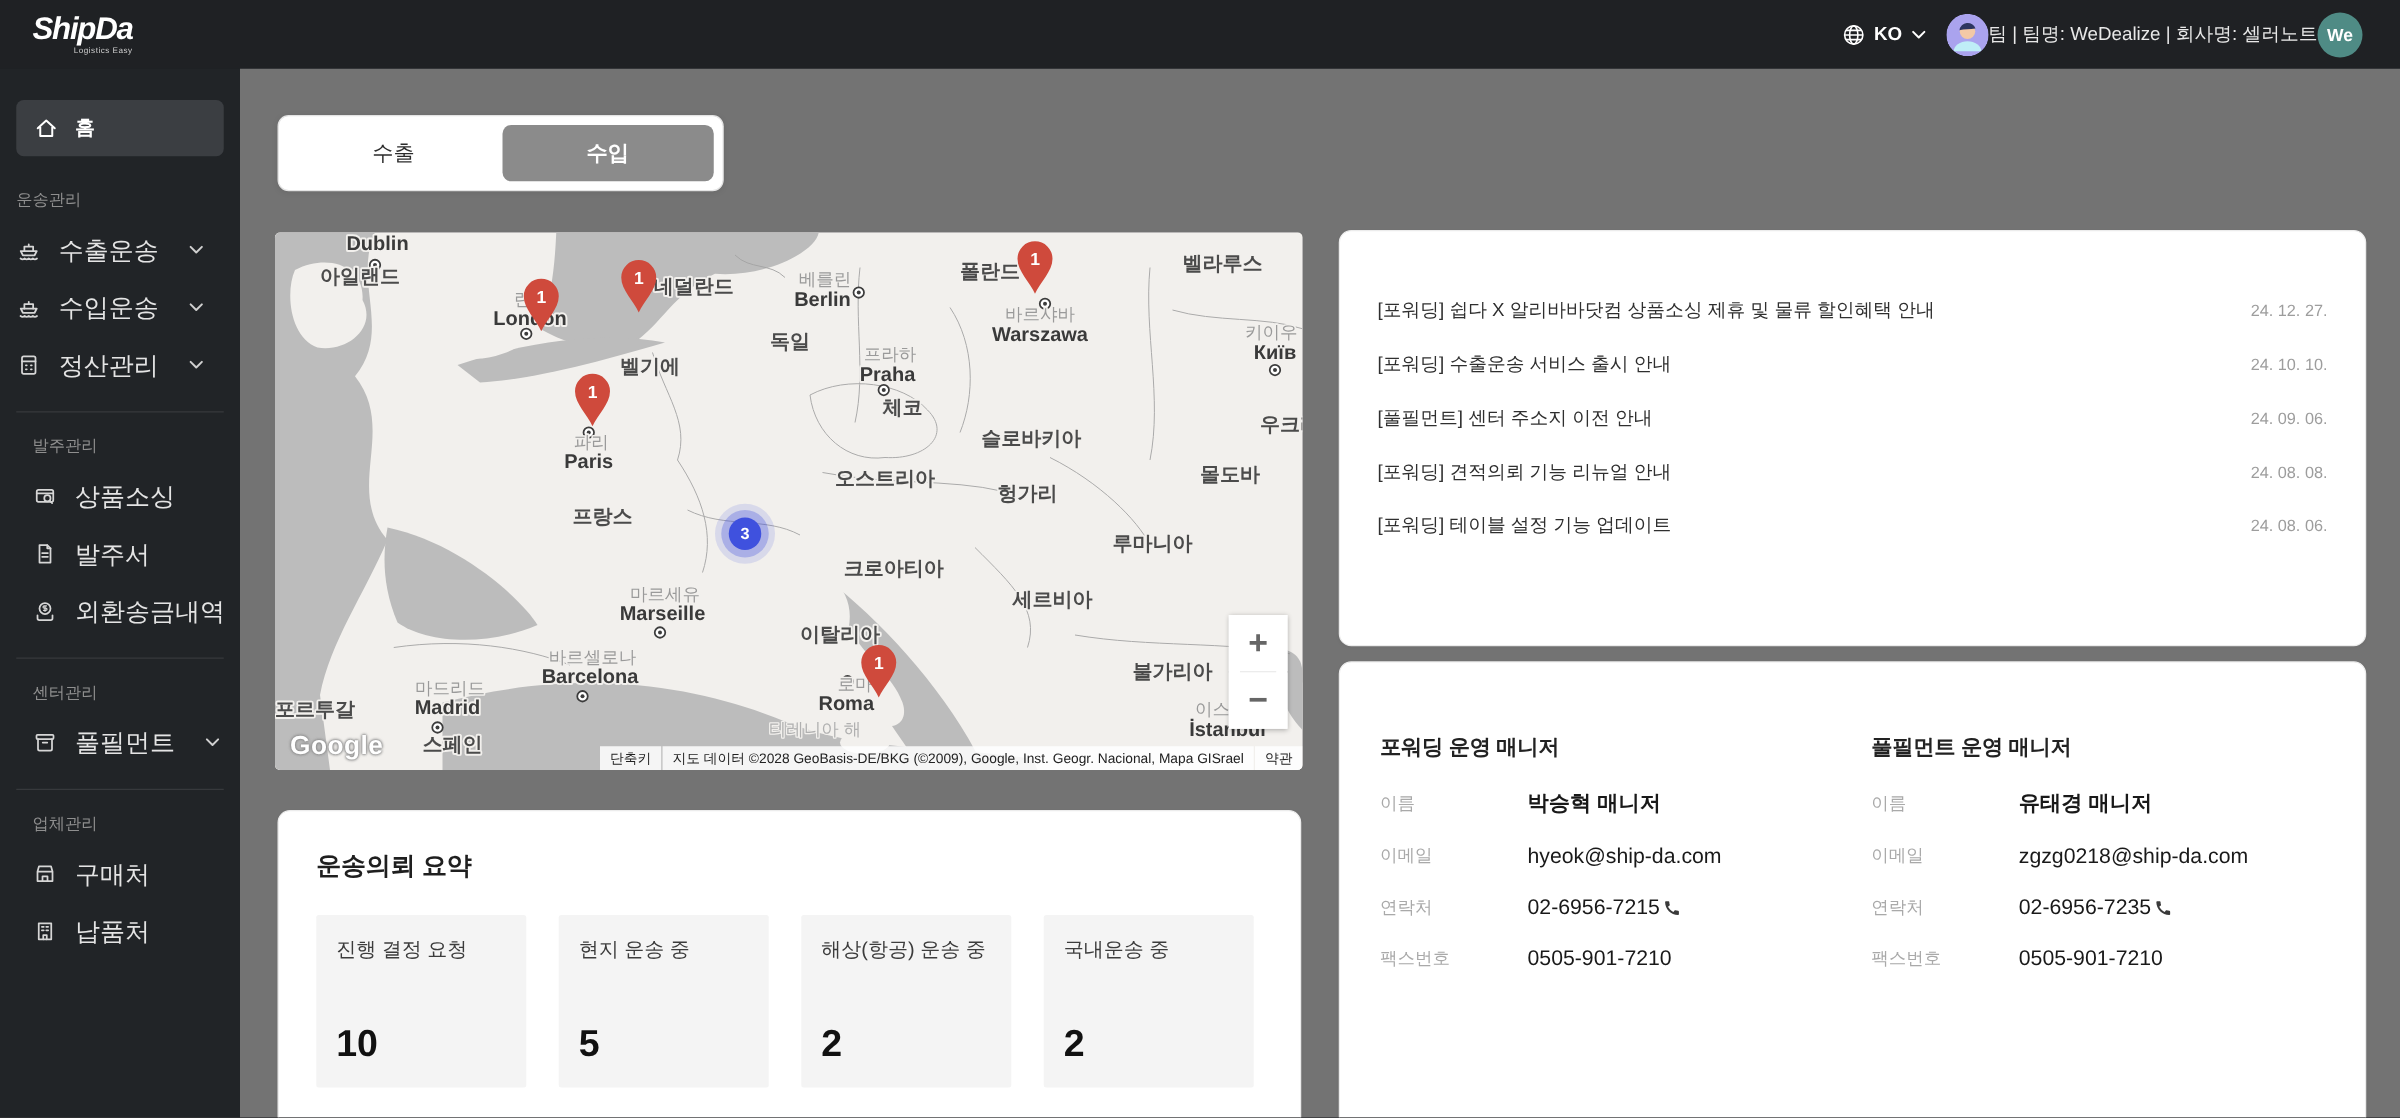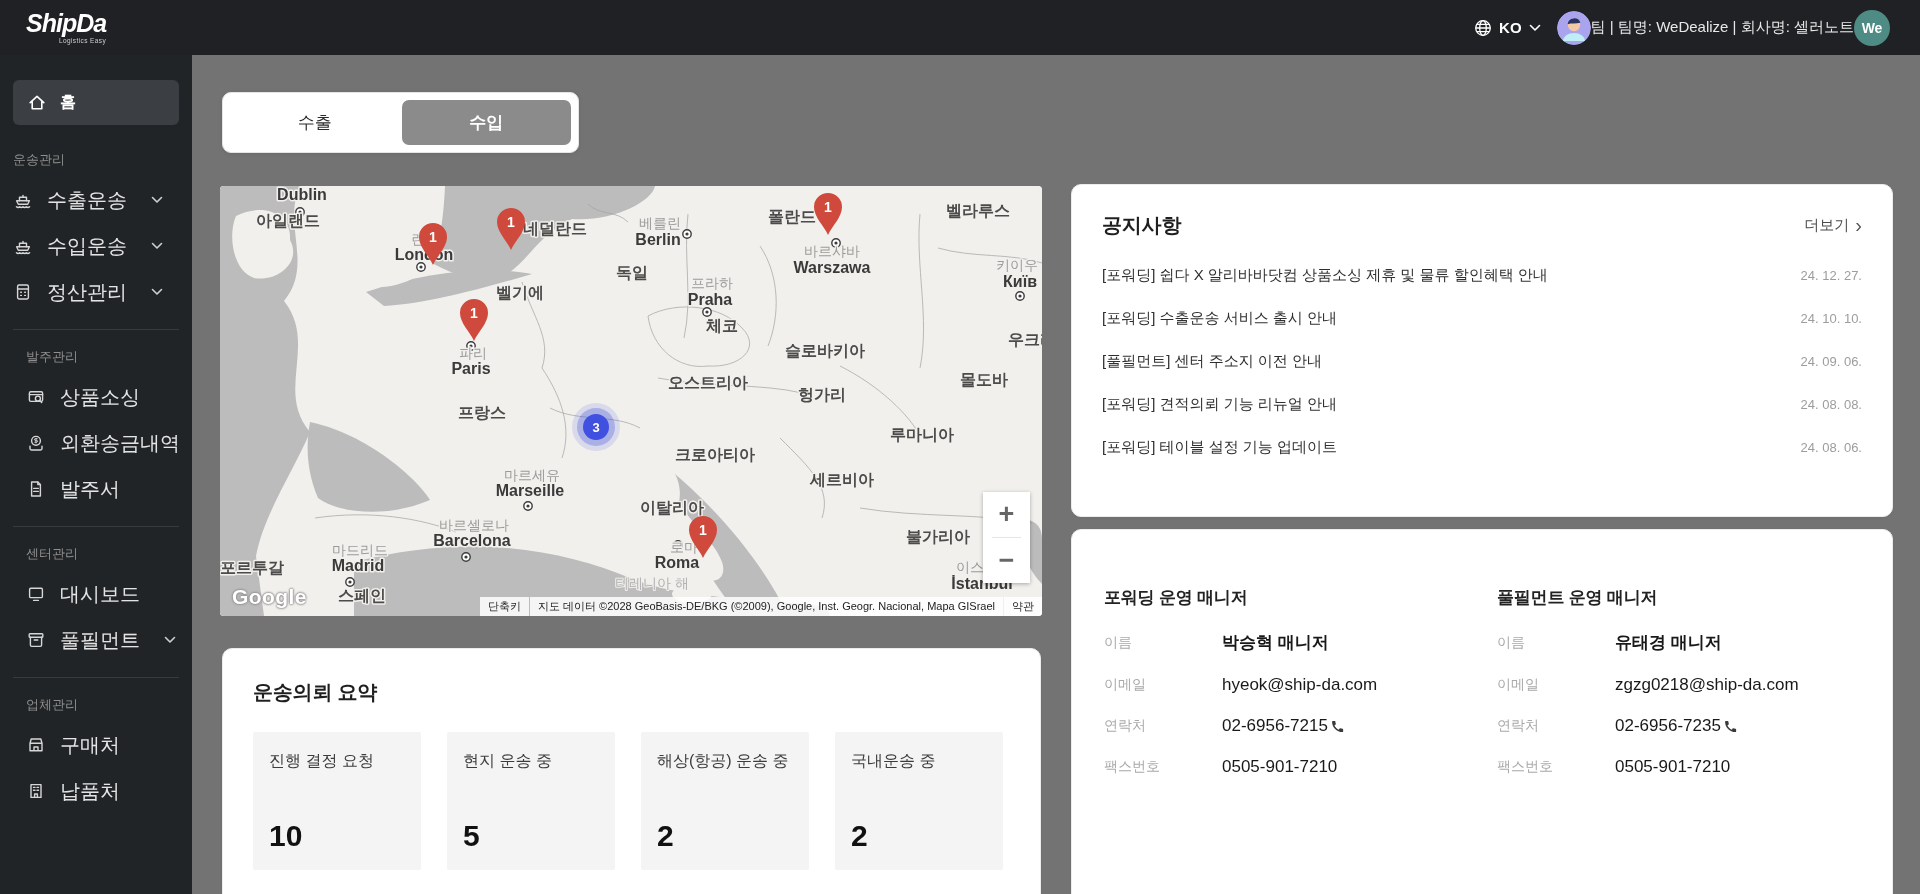--- a/index.html
+++ b/index.html
@@ -202,48 +202,39 @@
                   <path d="M3.4 7.6h13.2"></path>
                   <circle cx="11.9" cy="11.6" r="2.5"></circle>
                   <path d="M13.7 13.5l2 2"></path>
                 </svg>
               </span>
               <span class="lbl">상품소싱</span>
             </div>
             <div class="side-item">
               <span class="ico">
                 <svg viewBox="0 0 20 20">
+                  <path d="M5.6 3h6.2l2.6 2.6V17H5.6z"></path>
+                  <path d="M11.8 3v2.6h2.6M7.7 9.4h4.6M7.7 12.4h4.6"></path>
+                </svg>
+              </span>
+              <span class="lbl">발주서</span>
+            </div>
+            <div class="side-item">
+              <span class="ico">
+                <svg viewBox="0 0 20 20">
                   <circle cx="10" cy="7.8" r="4.4"></circle>
                   <path d="M10 5.6v4.4M8.8 9.2h1.8c.6 0 1-.4 1-.9s-.4-.9-1-.9H9.4c-.6 0-1-.4-1-.9s.4-.8 1-.8h1.8" stroke-width="1"></path>
                   <path d="M4 13.2v2.4c0 .8.6 1.4 1.4 1.4h9.2c.8 0 1.4-.6 1.4-1.4v-2.4"></path>
                 </svg>
               </span>
               <span class="lbl">외환송금내역</span>
             </div>
-            <div class="side-item">
-              <span class="ico">
-                <svg viewBox="0 0 20 20">
-                  <path d="M5.6 3h6.2l2.6 2.6V17H5.6z"></path>
-                  <path d="M11.8 3v2.6h2.6M7.7 9.4h4.6M7.7 12.4h4.6"></path>
-                </svg>
-              </span>
-              <span class="lbl">발주서</span>
-            </div>
           </div>
           <div class="side-section bordered">
             <div class="sec-label">센터관리</div>
-            <div class="side-item">
-              <span class="ico">
-                <svg viewBox="0 0 20 20">
-                  <rect x="3.6" y="4.2" width="12.8" height="9.4" rx="1.2"></rect>
-                  <path d="M7.6 16.4h4.8"></path>
-                </svg>
-              </span>
-              <span class="lbl">대시보드</span>
-            </div>
             <div class="side-item">
               <span class="ico">
                 <svg viewBox="0 0 20 20">
                   <rect x="3.2" y="3.8" width="13.6" height="3.4" rx="0.8"></rect>
                   <path d="M4.4 7.2v7.9c0 .7.6 1.3 1.3 1.3h8.6c.7 0 1.3-.6 1.3-1.3V7.2M8.2 10h3.6"></path>
                 </svg>
               </span>
               <span class="lbl">풀필먼트</span>
               <span class="chev-side">
                 <svg viewBox="0 0 12 8">
@@ -442,27 +433,20 @@
         </div>
         <div class="glogo">Google</div>
         <div class="attrib">
           <span class="ab link">단축키</span>
           <span class="ab">지도 데이터 ©2028 GeoBasis-DE/BKG (©2009), Google, Inst. Geogr. Nacional, Mapa GISrael</span>
           <span class="ab link">약관</span>
         </div>
       </div>
 
       <section class="panel notices">
-        <div class="phead">
-          <h2>공지사항</h2>
-          <button class="more">
-            <span>더보기</span>
-            <span class="chev">›</span>
-          </button>
-        </div>
         <ul class="notice-list" id="notice-list">
             <li class="notice-row">
               <span class="ntitle">[포워딩] 쉽다 X 알리바바닷컴 상품소싱 제휴 및 물류 할인혜택 안내</span>
               <span class="ndate">24. 12. 27.</span>
             </li>
             <li class="notice-row">
               <span class="ntitle">[포워딩] 수출운송 서비스 출시 안내</span>
               <span class="ndate">24. 10. 10.</span>
             </li>
             <li class="notice-row">

